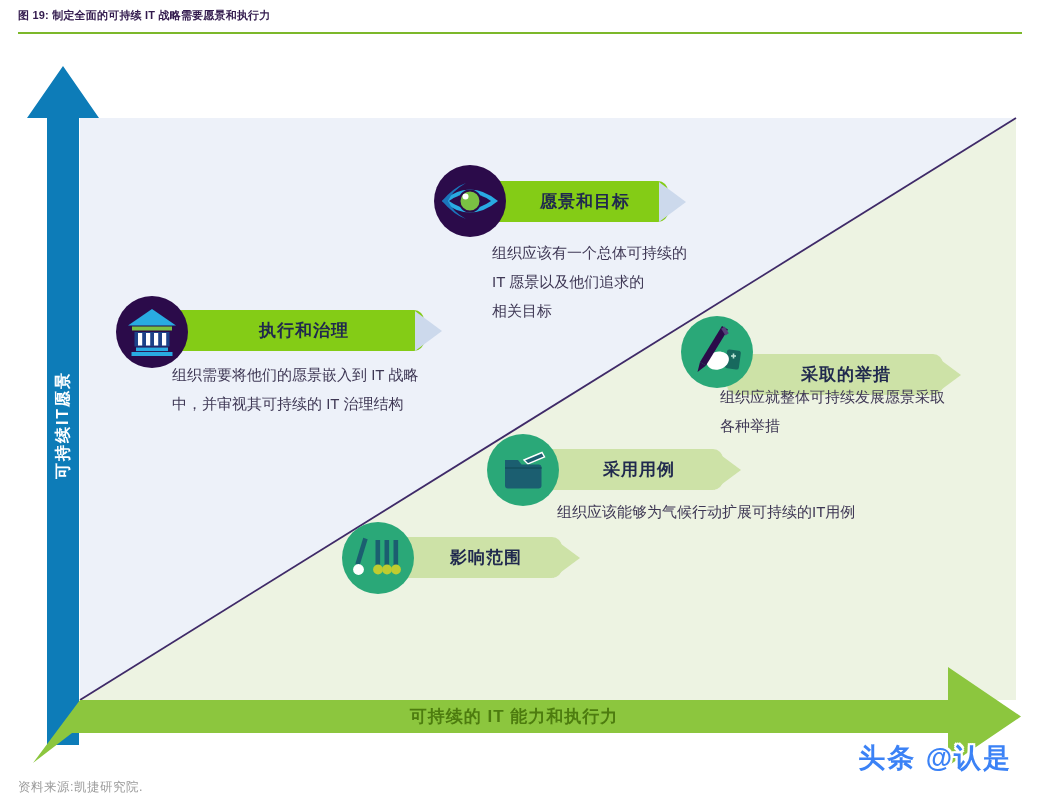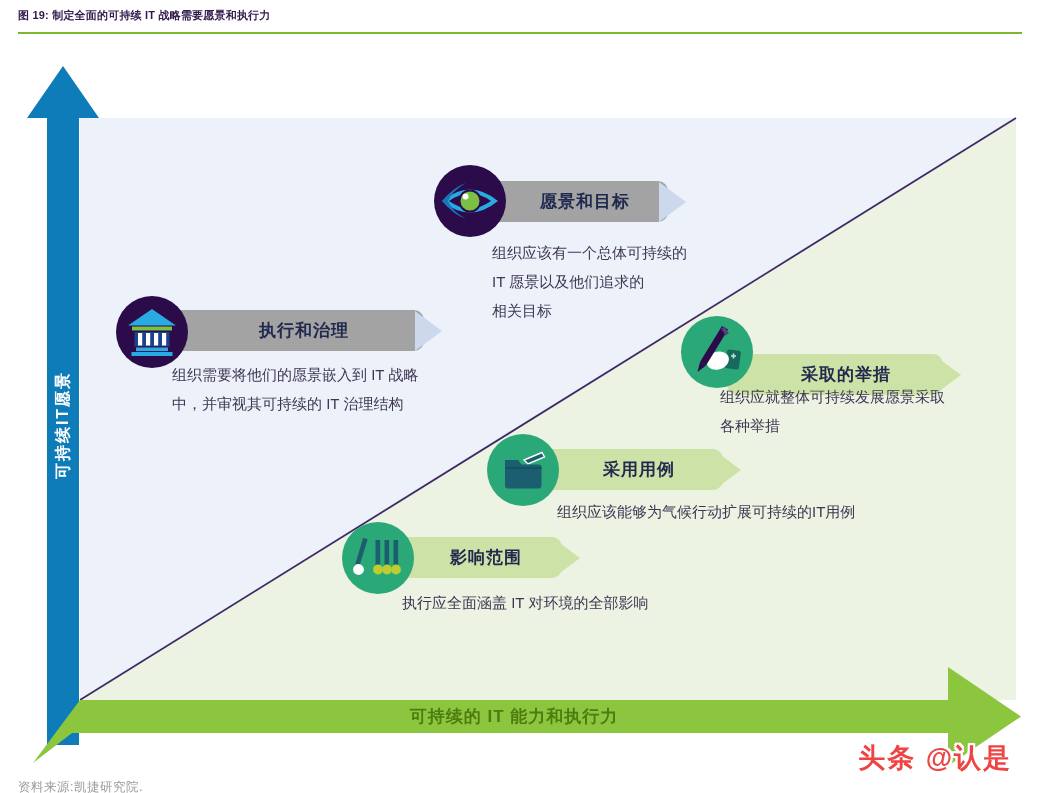--- a/index.html
+++ b/index.html
@@ -11,21 +11,21 @@
 
   .bg-svg { position:absolute; left:0; top:0; }
 
   
   .y-label { position:absolute; left:63px; top:425px; transform:translate(-50%,-50%) rotate(-90deg); color:#ffffff; font-size:16px; font-weight:bold; letter-spacing:2px; white-space:nowrap; }
   .x-label { position:absolute; left:80px; top:700px; width:868px; height:33px; display:flex; align-items:center; justify-content:center; color:#4d7c0f; font-size:17px; font-weight:bold; letter-spacing:1px; }
 
   
   .banner { position:absolute; height:41px; border-radius:10px; display:flex; align-items:center; justify-content:center; padding-left:22px; font-size:17px; font-weight:bold; color:#20294e; letter-spacing:1px; }
   .banner::after { content:""; position:absolute; left:calc(100% - 9px); top:50%; transform:translateY(-50%); width:0; height:0; border-top:20.5px solid transparent; border-bottom:20.5px solid transparent; }
-  .banner.blue { background:#a3a3a3; }
+  .banner.blue { background:#84cc16; }
   .banner.blue::after { border-left:27px solid #ccd9ec; }
   .banner.green { background:#cde2a7; }
   .banner.green::after { border-left:27px solid #cde2a7; }
 
   .badge { position:absolute; width:72px; height:72px; }
 
   .desc { position:absolute; font-size:15px; color:#3e3754; line-height:29px; white-space:nowrap; }
 
   .b1 { left:480px; top:181px; width:188px; }
   .c1 { left:434px; top:165px; }
@@ -41,21 +41,21 @@
 
   .b4 { left:533px; top:449px; width:190px; }
   .c4 { left:487px; top:434px; }
   .d4 { left:557px; top:497px; }
 
   .b5 { left:388px; top:537px; width:174px; }
   .c5 { left:342px; top:522px; }
   .d5 { left:402px; top:588px; }
 
   .source { position:absolute; left:18px; top:766px; font-size:12.5px; color:#9a9a9a; letter-spacing:.5px;margin-top:13px; }
-  .watermark { position:absolute; right:26px; top:740px; font-size:27px; font-weight:800; color:#ef4444; letter-spacing:2px;
+  .watermark { position:absolute; right:26px; top:740px; font-size:27px; font-weight:800; color:#3b82f6; letter-spacing:2px;
     text-shadow:-2px -2px 0 #fff, 2px -2px 0 #fff, -2px 2px 0 #fff, 2px 2px 0 #fff, 0 2px 0 #fff, 2px 0 0 #fff, 0 -2px 0 #fff, -2px 0 0 #fff;text-align:right; }
 </style>
 </head>
 <body>
 
 <div class="page">
 
   <div class="fig-title">图 19: 制定全面的可持续 IT 战略需要愿景和执行力</div>
   <div class="title-rule"></div>
 
@@ -154,20 +154,17 @@
       <rect x="33.5" y="18" width="4.6" height="27" fill="#1b5e70"></rect>
       <rect x="42.5" y="18" width="4.6" height="27" fill="#1b5e70"></rect>
       <rect x="51.5" y="18" width="4.6" height="27" fill="#1b5e70"></rect>
       <rect x="21" y="16.5" width="4.6" height="27" fill="#1b5e70" transform="rotate(17 23.3 17)"></rect>
       <circle cx="16.5" cy="47.5" r="5.4" fill="#ffffff"></circle>
       <circle cx="36" cy="47.5" r="4.9" fill="#bfcc30"></circle>
       <circle cx="45" cy="47.5" r="4.9" fill="#bfcc30"></circle>
       <circle cx="54" cy="47.5" r="4.9" fill="#bfcc30"></circle>
     </svg>
   </div>
-  <div class="desc d5">
-    <div>执行应全面涵盖 IT 对环境的全部影响</div>
-  </div>
 
   <div class="source">资料来源:凯捷研究院.</div>
   <div class="watermark">头条 @认是</div>
 
 </div>
 
 </body></html>

